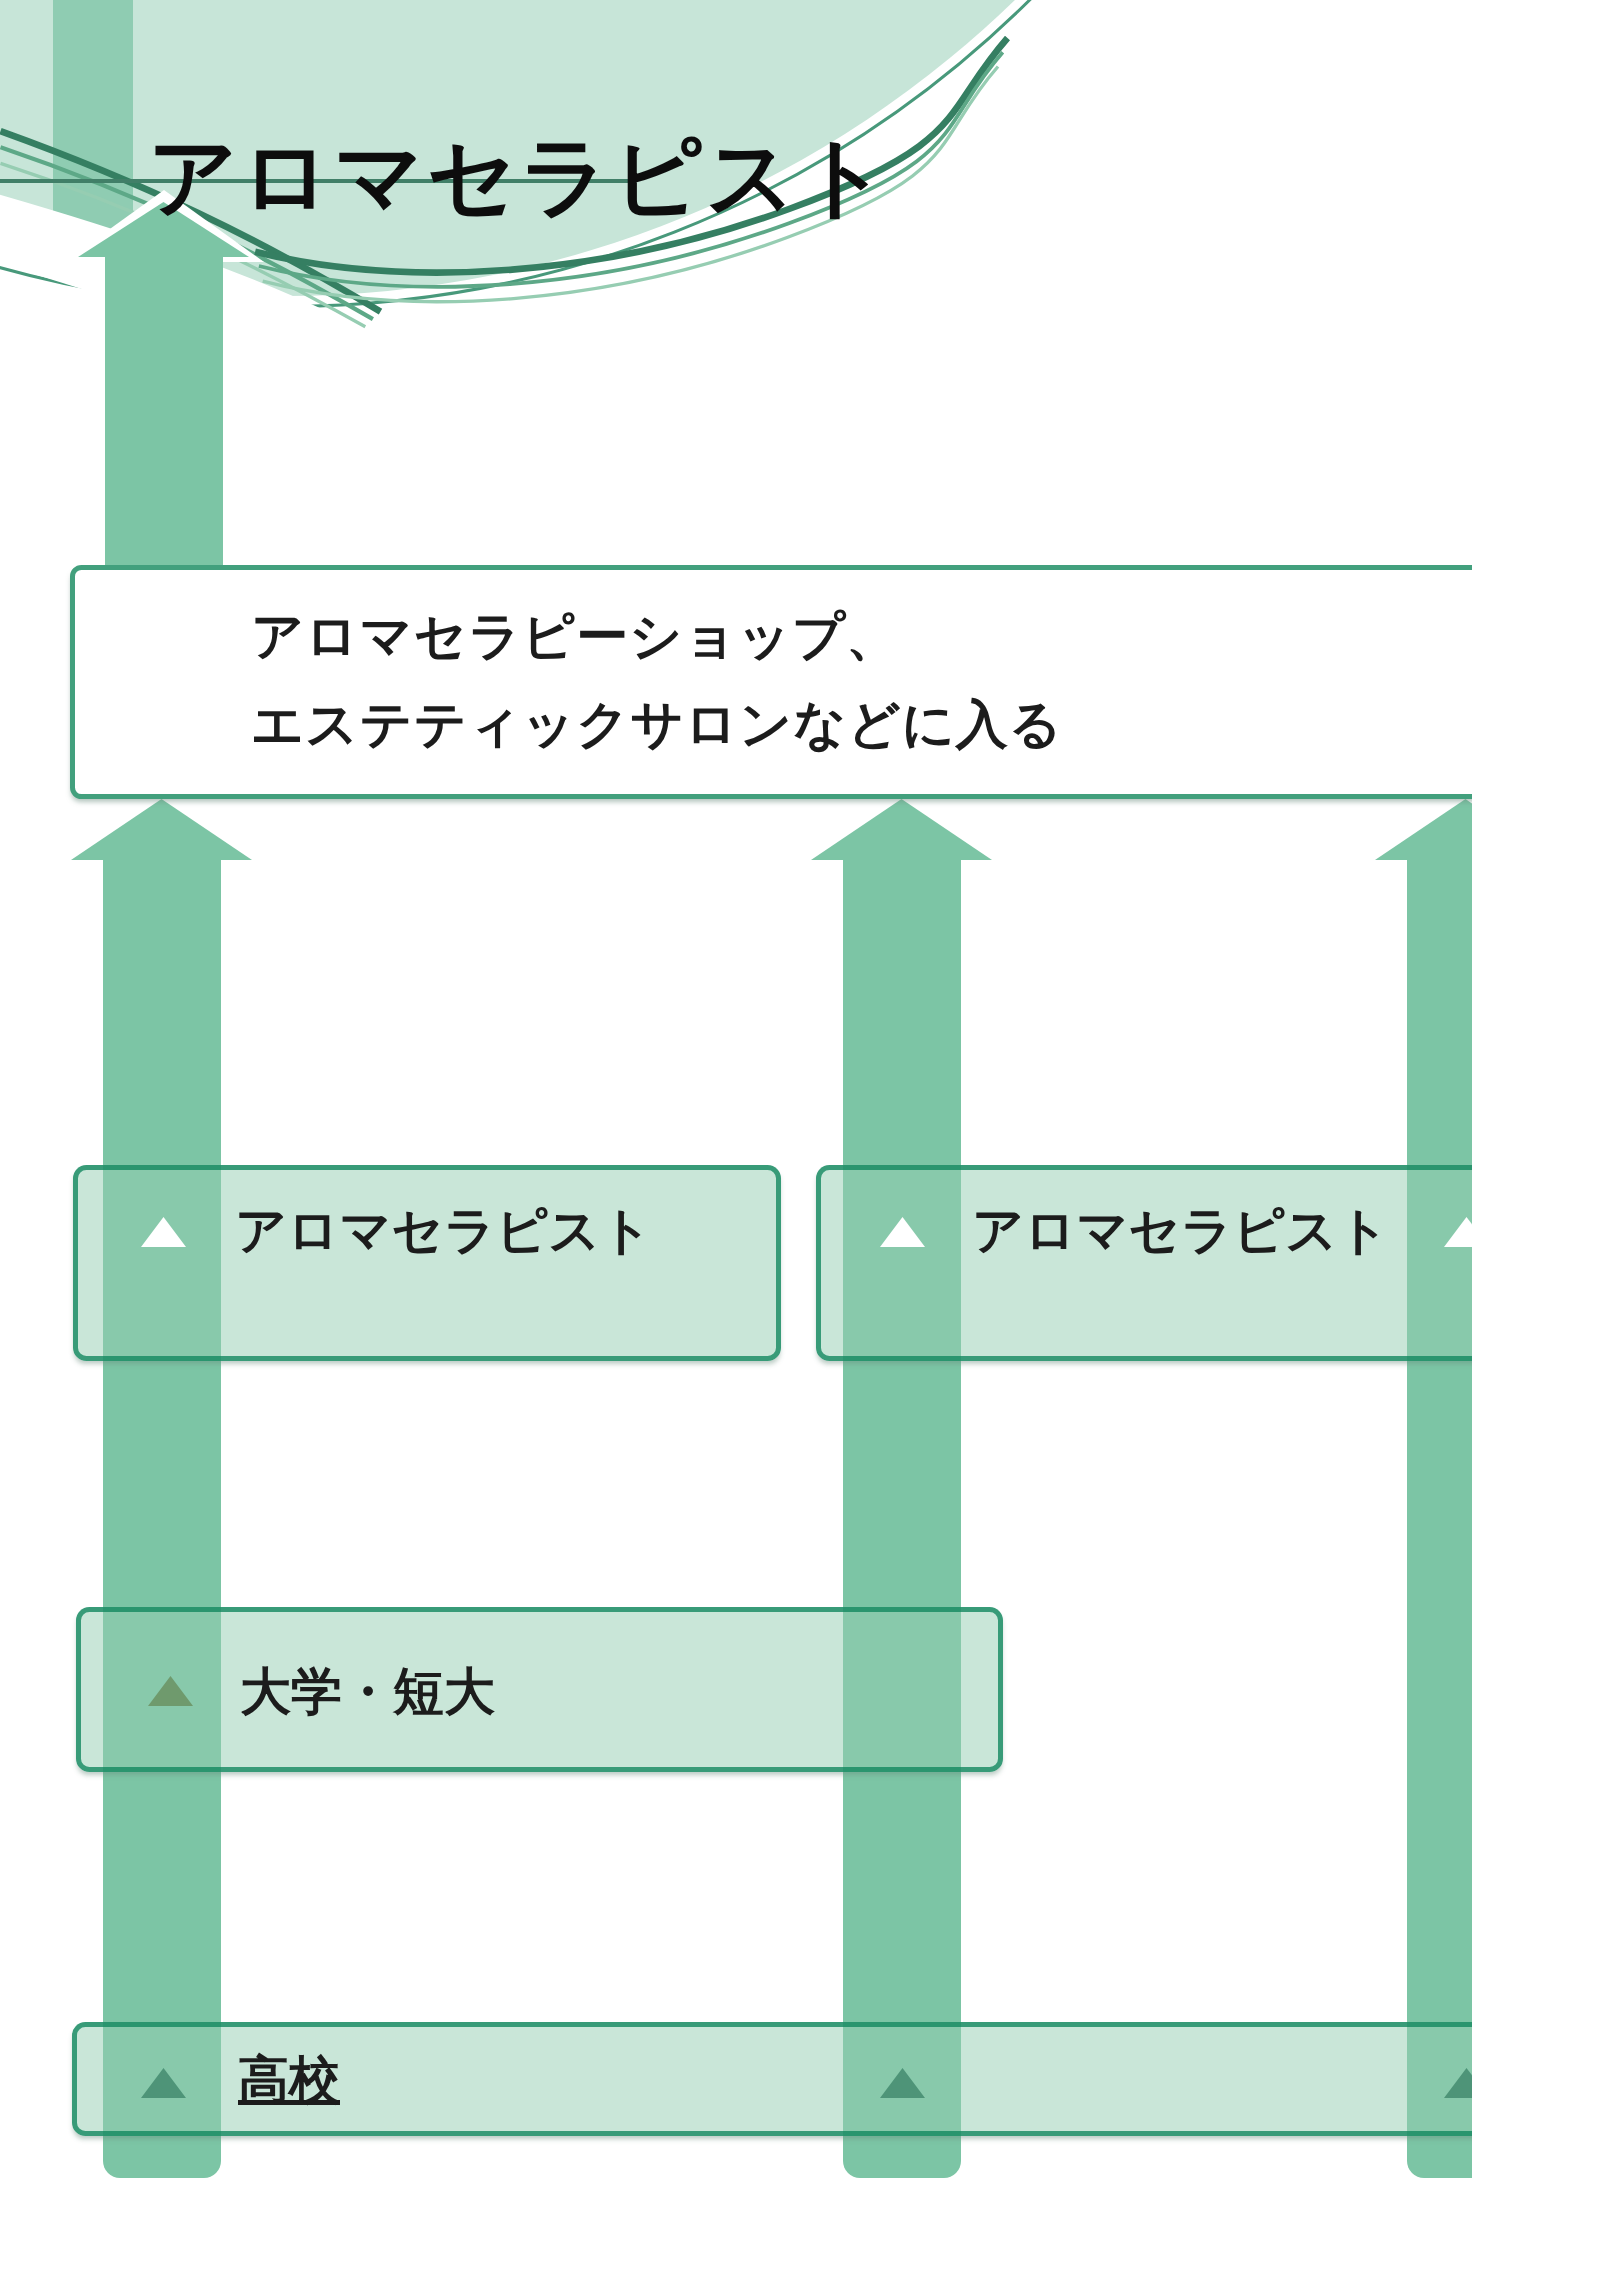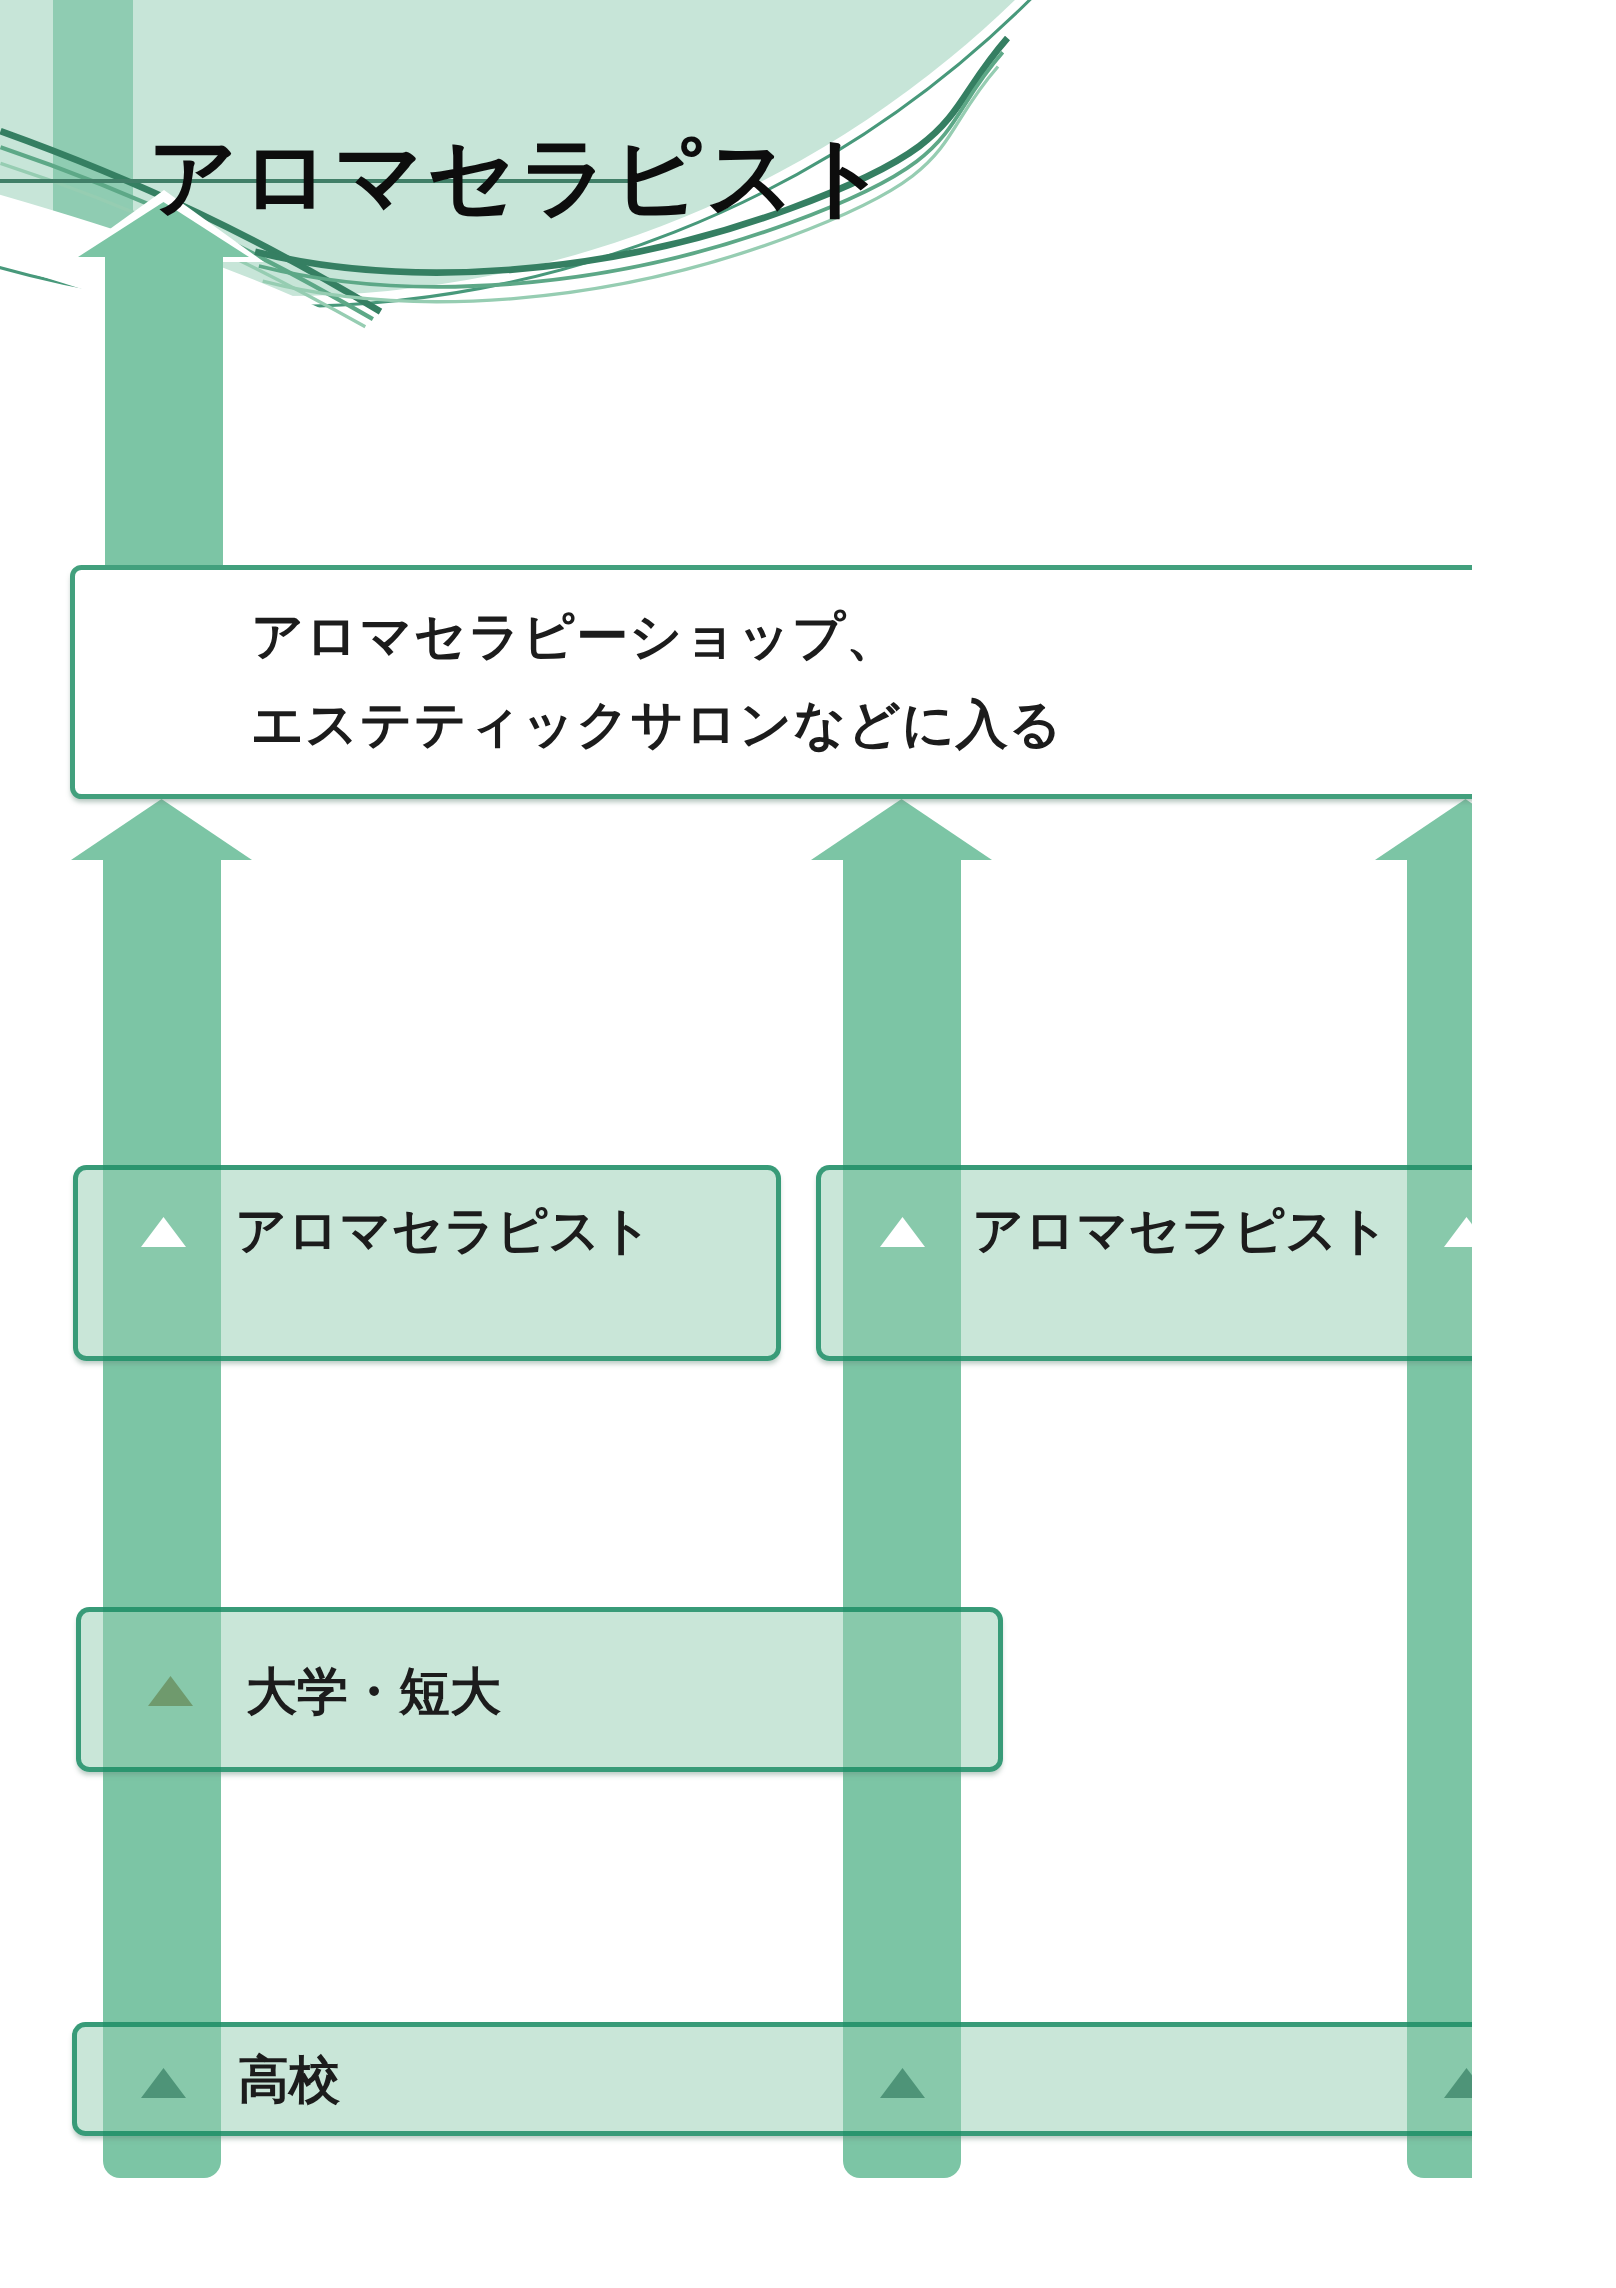--- a/index.html
+++ b/index.html
@@ -46,22 +46,22 @@
   .box-training{left:73px;top:1165px;width:708px;height:196px;}
   .box-workshops{left:816px;top:1165px;width:729px;height:196px;}
   .box-univ{left:76px;top:1607px;width:927px;height:165px;}
   .box-hs{left:72px;top:2022px;width:1473px;height:114px;}
 
   
   .jp{font-weight:700;color:var(--text-dark);white-space:nowrap;z-index:7;}
   .goal-text{left:251px;top:592px;font-size:52px;line-height:88px;letter-spacing:1px;}
   .training-text{left:235px;top:1193px;font-size:51px;line-height:76px;}
   .workshops-text{left:972px;top:1193px;font-size:51px;line-height:76px;}
-  .univ-text{left:246px;top:1663px;font-size:51px;line-height:57px;}
-  .hs-text{left:238px;top:2051px;font-size:51px;line-height:57px;}
+  .univ-text{left:240px;top:1663px;font-size:51px;line-height:57px;}
+  .hs-text{left:238px;top:2051px;font-size:51px;line-height:57px;text-decoration:underline;}
 
   
   .bullet{width:45px;height:30px;z-index:5;}
   .b-white{background:var(--tri-white);}
   .b-olive{background:var(--tri-olive);}
   .b-green{background:var(--tri-green);}
 </style>
 </head>
 <body>
 

